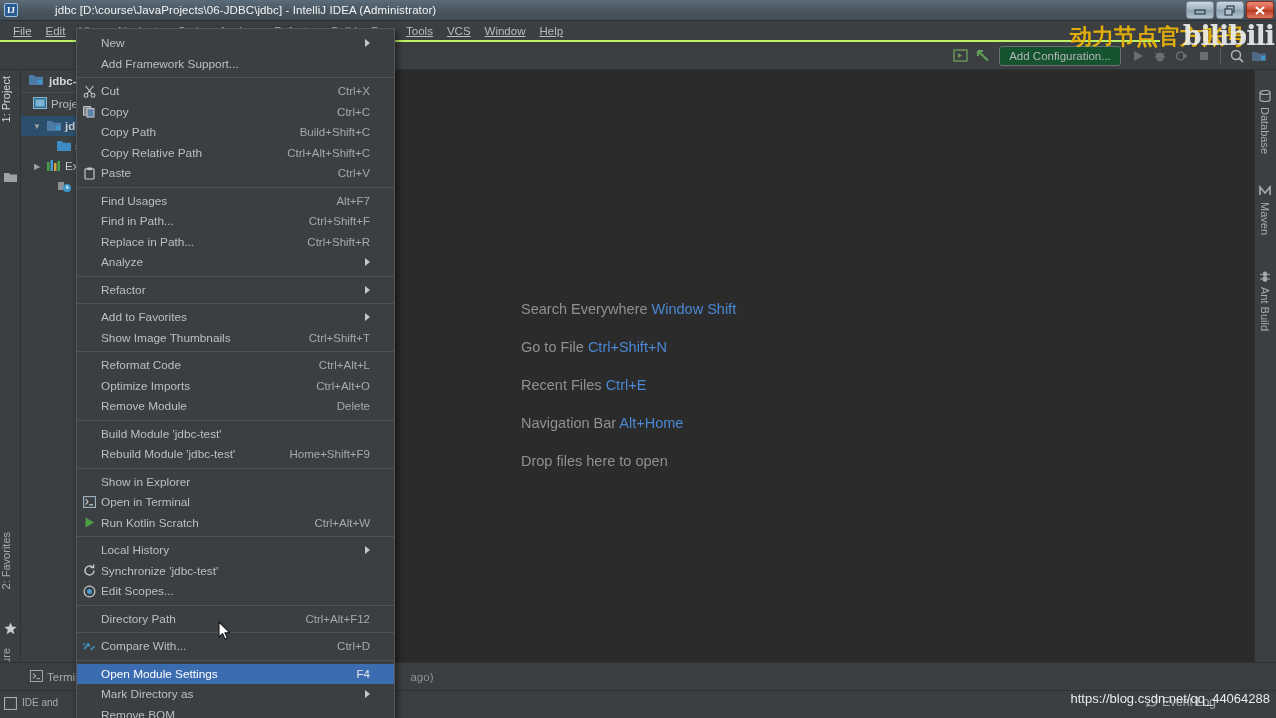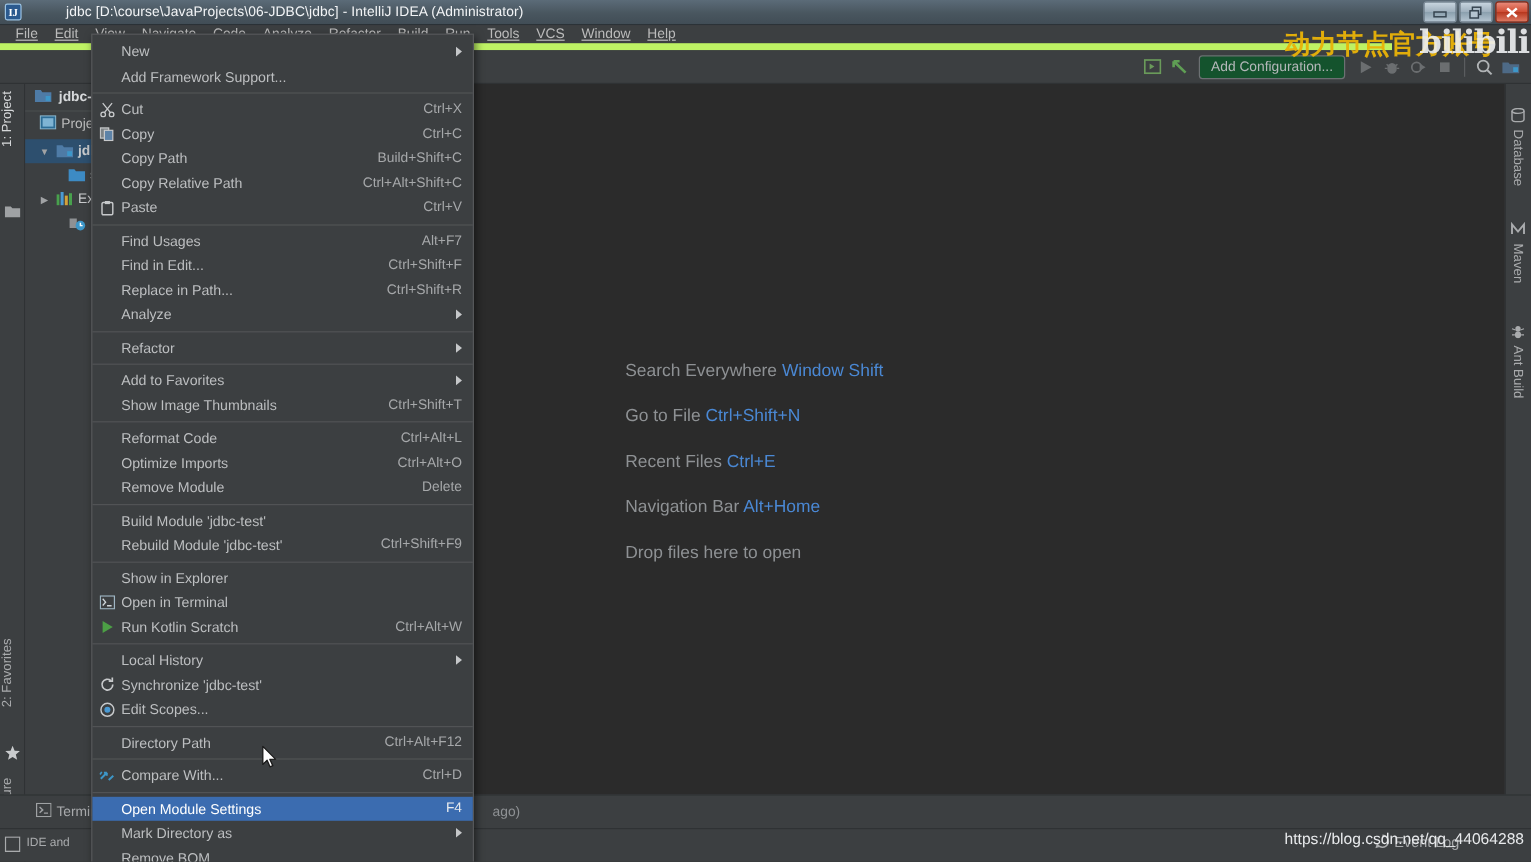--- a/index.html
+++ b/index.html
@@ -36,21 +36,21 @@
   .wc.close {
     background: linear-gradient(to bottom, #e98a7a 0%, #cf4f36 48%, #b8381f 52%, #dd7a63 100%);
     border-color: #8d2a16;
   }
   .wc svg { display: block; }
 
   
   .menubar {
     position: absolute; left: 0; top: 21px; width: 1160px; height: 21px;
     background: #3c3f41; display: flex; align-items: center; padding-left: 6px;
-    border-bottom: 6px solid #bef264;
+    border-bottom: 2px solid #bef264;
   }
   .menubar .mi {
     color: #bbbbbb; font-size: 11.5px; padding: 1px 7px; white-space: nowrap;
     text-decoration: underline; text-decoration-color: transparent;
   }
   .menubar .mi .mn { text-decoration: underline; }
 
   
   .frame {
     position: absolute; left: 0; top: 42px; width: 1276px; height: 676px;
@@ -164,21 +164,21 @@
   
   .ctxmenu {
     position: absolute; left: 76px; top: 28px; width: 319px;
     background: #3c3f41; border: 1px solid #555759;
     box-shadow: 2px 3px 7px rgba(0,0,0,.55);
     padding: 4px 0 0 0;
     z-index: 50;
   }
   .ctxitem {
     position: relative; height: 20.5px; display: flex; align-items: center;
-    padding-left: 24px; padding-right: 9px;
+    padding-left: 24px; padding-right: 24px;
     color: #bdbfc1; font-size: 11.8px; white-space: nowrap;
   }
   .ctxitem .ico {
     position: absolute; left: 4px; top: 50%; transform: translateY(-50%);
     width: 16px; height: 16px; display: flex; align-items: center; justify-content: center;
   }
   .ctxitem .lbl { flex: 0 0 auto; }
   .ctxitem .acc { margin-left: auto; color: #a6a8aa; font-size: 11.5px; padding-left: 18px; }
   .ctxitem .arrow {
     margin-left: auto; width: 0; height: 0;
@@ -522,21 +522,21 @@
       <span class="lbl">Paste</span>
       <span class="acc">Ctrl+V</span>
     </div>
     <div class="ctxsep"></div>
 
     <div class="ctxitem">
       <span class="lbl">Find Usages</span>
       <span class="acc">Alt+F7</span>
     </div>
     <div class="ctxitem">
-      <span class="lbl">Find in Edit...</span>
+      <span class="lbl">Find in Path...</span>
       <span class="acc">Ctrl+Shift+F</span>
     </div>
     <div class="ctxitem">
       <span class="lbl">Replace in Path...</span>
       <span class="acc">Ctrl+Shift+R</span>
     </div>
     <div class="ctxitem">
       <span class="lbl">Analyze</span>
       <span class="arrow"></span>
     </div>
@@ -571,21 +571,21 @@
       <span class="acc">Delete</span>
     </div>
     <div class="ctxsep"></div>
 
     <div class="ctxitem">
       <span class="lbl">Build Module 'jdbc-test'</span>
       <span class="acc"></span>
     </div>
     <div class="ctxitem">
       <span class="lbl">Rebuild Module 'jdbc-test'</span>
-      <span class="acc">Ctrl+Shift+F9</span>
+      <span class="acc">Home+Shift+F9</span>
     </div>
     <div class="ctxsep"></div>
 
     <div class="ctxitem">
       <span class="lbl">Show in Explorer</span>
     </div>
     <div class="ctxitem">
       <span class="ico">
         <svg width="13" height="12">
             <rect x="0.6" y="0.6" width="11.8" height="10.8" fill="none" stroke="#9fb6c4" stroke-width="1.1"></rect>

